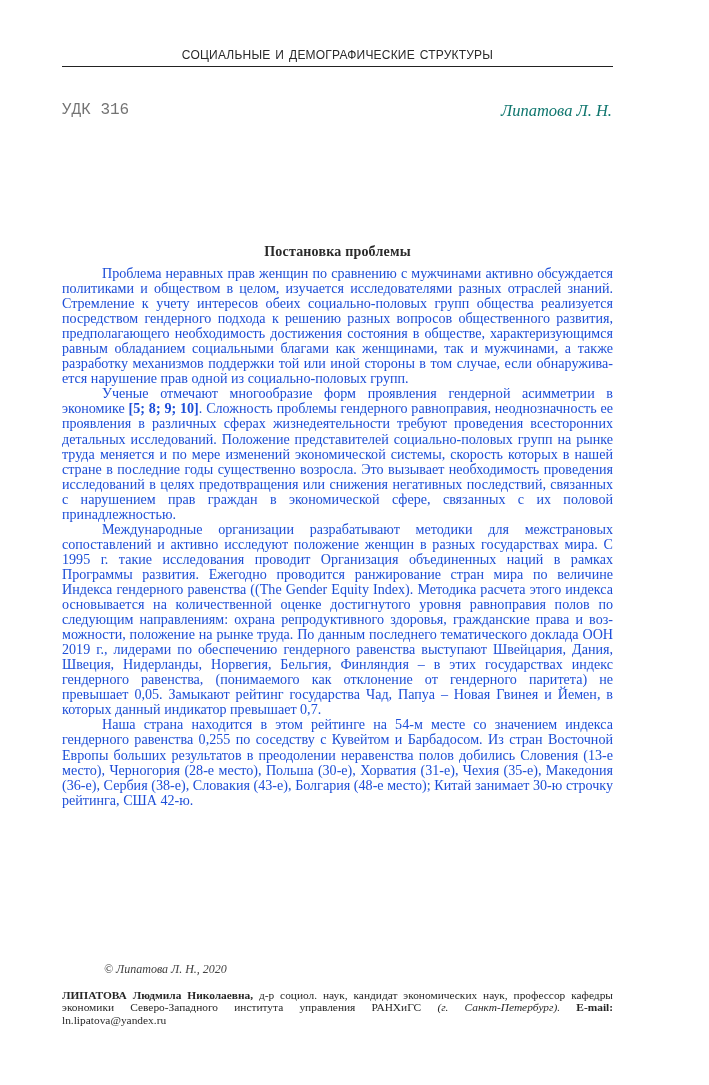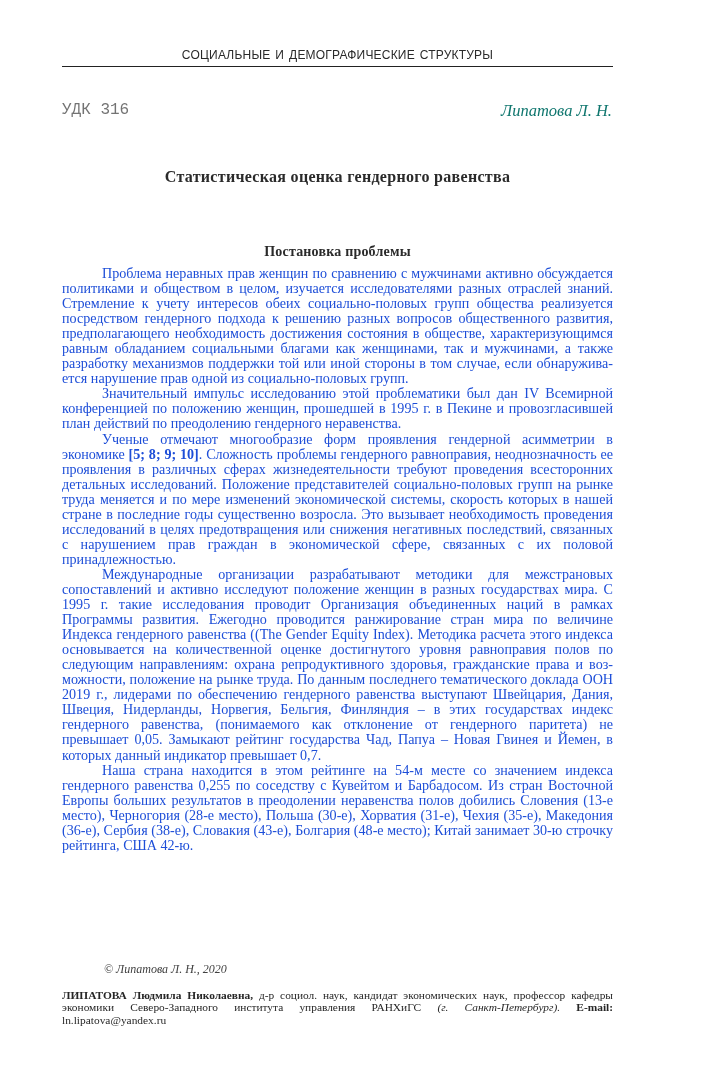--- a/index.html
+++ b/index.html
@@ -70,28 +70,26 @@
 
 <div class="running-head">
   <span>Социальные и демографические структуры</span>
 </div>
 <div class="head-rule"></div>
 
 <div class="udk">УДК 316</div>
 <div class="author-right">Липатова Л. Н.</div>
 
 <div class="title">
-  <div>Статистическая оценка гендерного равенства</div>
 </div>
 
 <div class="section-title">Постановка проблемы</div>
 
 <div class="body-text">
   <p>Проблема неравных прав женщин по сравнению с мужчинами актив­но обсуждается политиками и обществом в целом, изучается исследователями разных отраслей знаний. Стремление к учету интересов обеих социально-поло­вых групп общества реализуется посредством гендерного подхода к решению разных вопросов общественного развития, предполагающего необходимость достижения состояния в обществе, характеризующимся равным обладанием социальными благами как женщинами, так и мужчинами, а также разработку механизмов поддержки той или иной стороны в том случае, если обнаружива­ется нарушение прав одной из социально-половых групп.</p>
-  <p>Значительный импульс исследованию этой проблематики был дан IV Всемирной конференцией по положению женщин, прошедшей в 1995 г. в Пе­кине и провозгласившей план действий по преодолению гендерного неравен­ства.</p>
   <p><span>Ученые отмечают многообразие форм проявления гендерной асимме­трии в экономике </span><b>[5; 8; 9; 10]</b><span>. Сложность проблемы гендерного равноправия, неоднозначность ее проявления в различных сферах жизнедеятельности тре­буют проведения всесторонних детальных исследований. Положение предста­вителей социально-половых групп на рынке труда меняется и по мере изме­нений экономической системы, скорость которых в нашей стране в последние годы существенно возросла. Это вызывает необходимость проведения исследо­ваний в целях предотвращения или снижения негативных последствий, свя­занных с нарушением прав граждан в экономической сфере, связанных с их половой принадлежностью.</span></p>
   <p>Международные организации разрабатывают методики для межстра­новых сопоставлений и активно исследуют положение женщин в разных го­сударствах мира. С 1995 г. такие исследования проводит Организация объ­единенных наций в рамках Программы развития. Ежегодно проводится ранжирование стран мира по величине Индекса гендерного равенства ((The Gender Equity Index). Методика расчета этого индекса основывается на ко­личественной оценке достигнутого уровня равноправия полов по следующим направлениям: охрана репродуктивного здоровья, гражданские права и воз­можности, положение на рынке труда. По данным последнего тематического доклада ООН 2019 г., лидерами по обеспечению гендерного равенства высту­пают Швейцария, Дания, Швеция, Нидерланды, Норвегия, Бельгия, Фин­ляндия – в этих государствах индекс гендерного равенства, (понимаемого как отклонение от гендерного паритета) не превышает 0,05. Замыкают рейтинг государства Чад, Папуа – Новая Гвинея и Йемен, в которых данный индика­тор превышает 0,7.</p>
   <p>Наша страна находится в этом рейтинге на 54-м месте со значением ин­декса гендерного равенства 0,255 по соседству с Кувейтом и Барбадосом. Из стран Восточной Европы больших результатов в преодолении неравенства по­лов добились Словения (13-е место), Черногория (28-е место), Польша (30-е), Хорватия (31-е), Чехия (35-е), Македония (36-е), Сербия (38-е), Словакия (43-е), Болгария (48-е место); Китай занимает 30-ю строчку рейтинга, США 42-ю.</p>
 </div>
 
 <div class="copyright">© Липатова Л. Н., 2020</div>
 
 <div class="author-note"><b>ЛИПАТОВА Людмила Николаевна,</b><span> д-р социол. наук, кандидат экономических наук, профес­сор кафедры экономики Северо-Западного института управления РАНХиГС </span><i>(г. Санкт-Петер­бург).</i><b> E-mail:</b><span> ln.lipatova@yandex.ru</span></div>
 
 </body></html>

